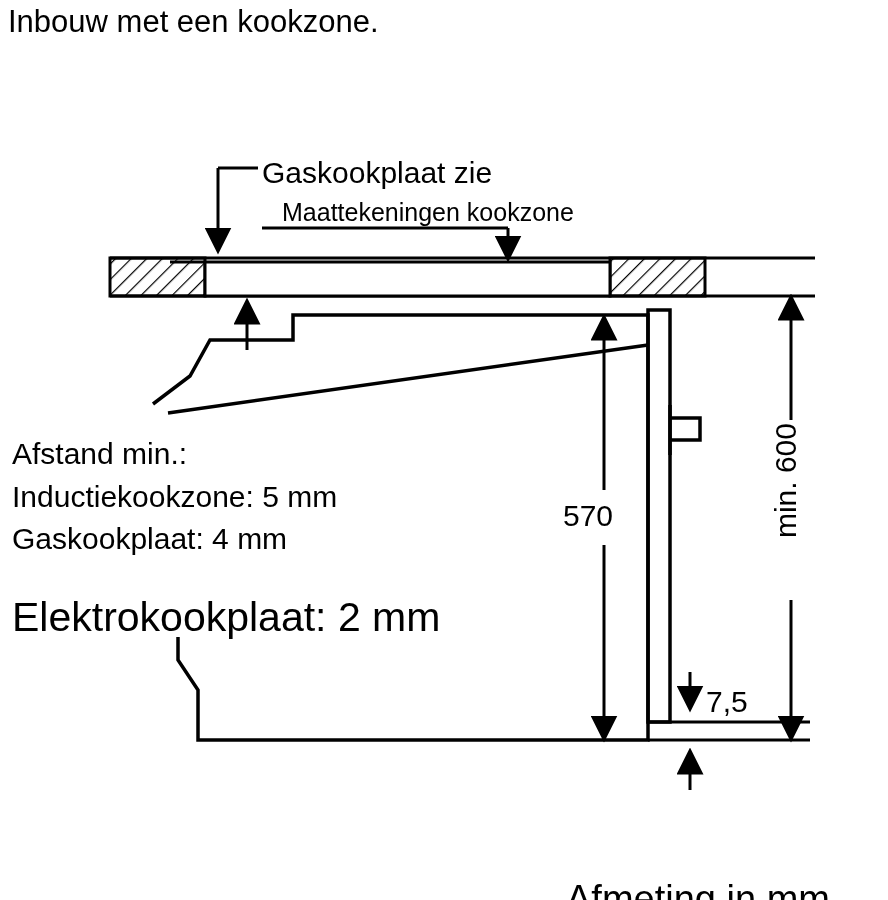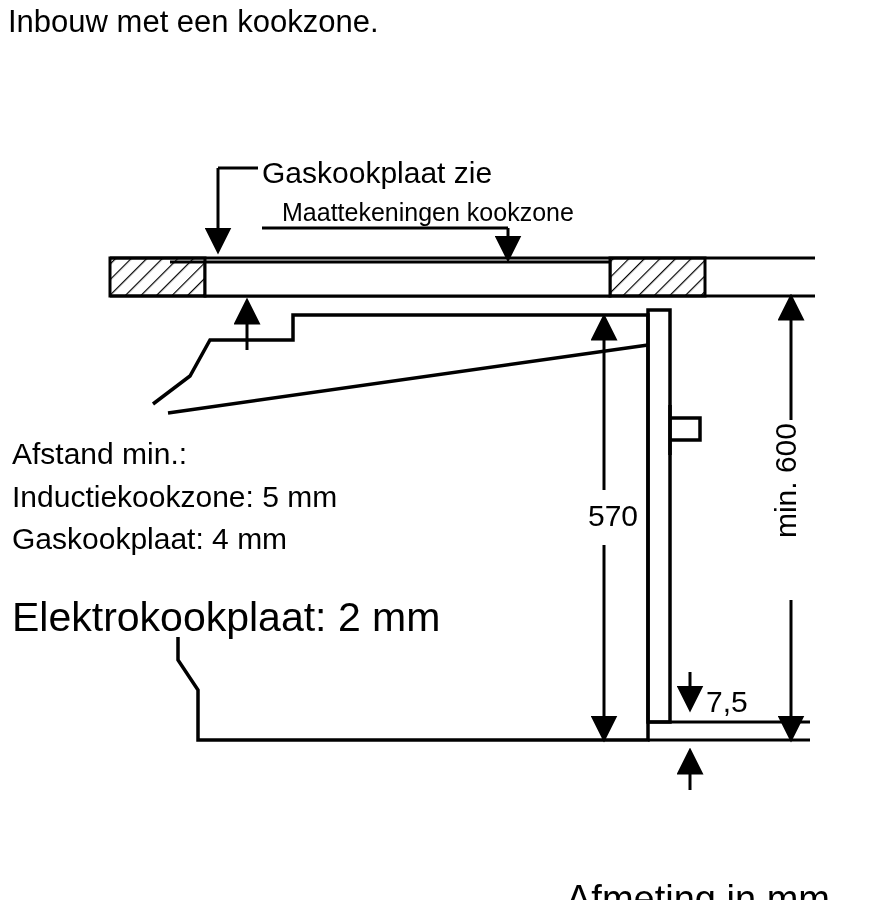--- a/index.html
+++ b/index.html
@@ -66,21 +66,20 @@
   }
   .t-note-3 {
     left: 12px;
     top: 593px;
     font-size: 41px;
   }
   .t-dim-570 {
     left: 563px;
     top: 498px;
     font-size: 30px;
-    margin-left: 25px;
   }
   .t-dim-75 {
     left: 706px;
     top: 684px;
     font-size: 30px;
   }
   .t-dim-600 {
     left: 768px;
     top: 423px;
     font-size: 30px;

